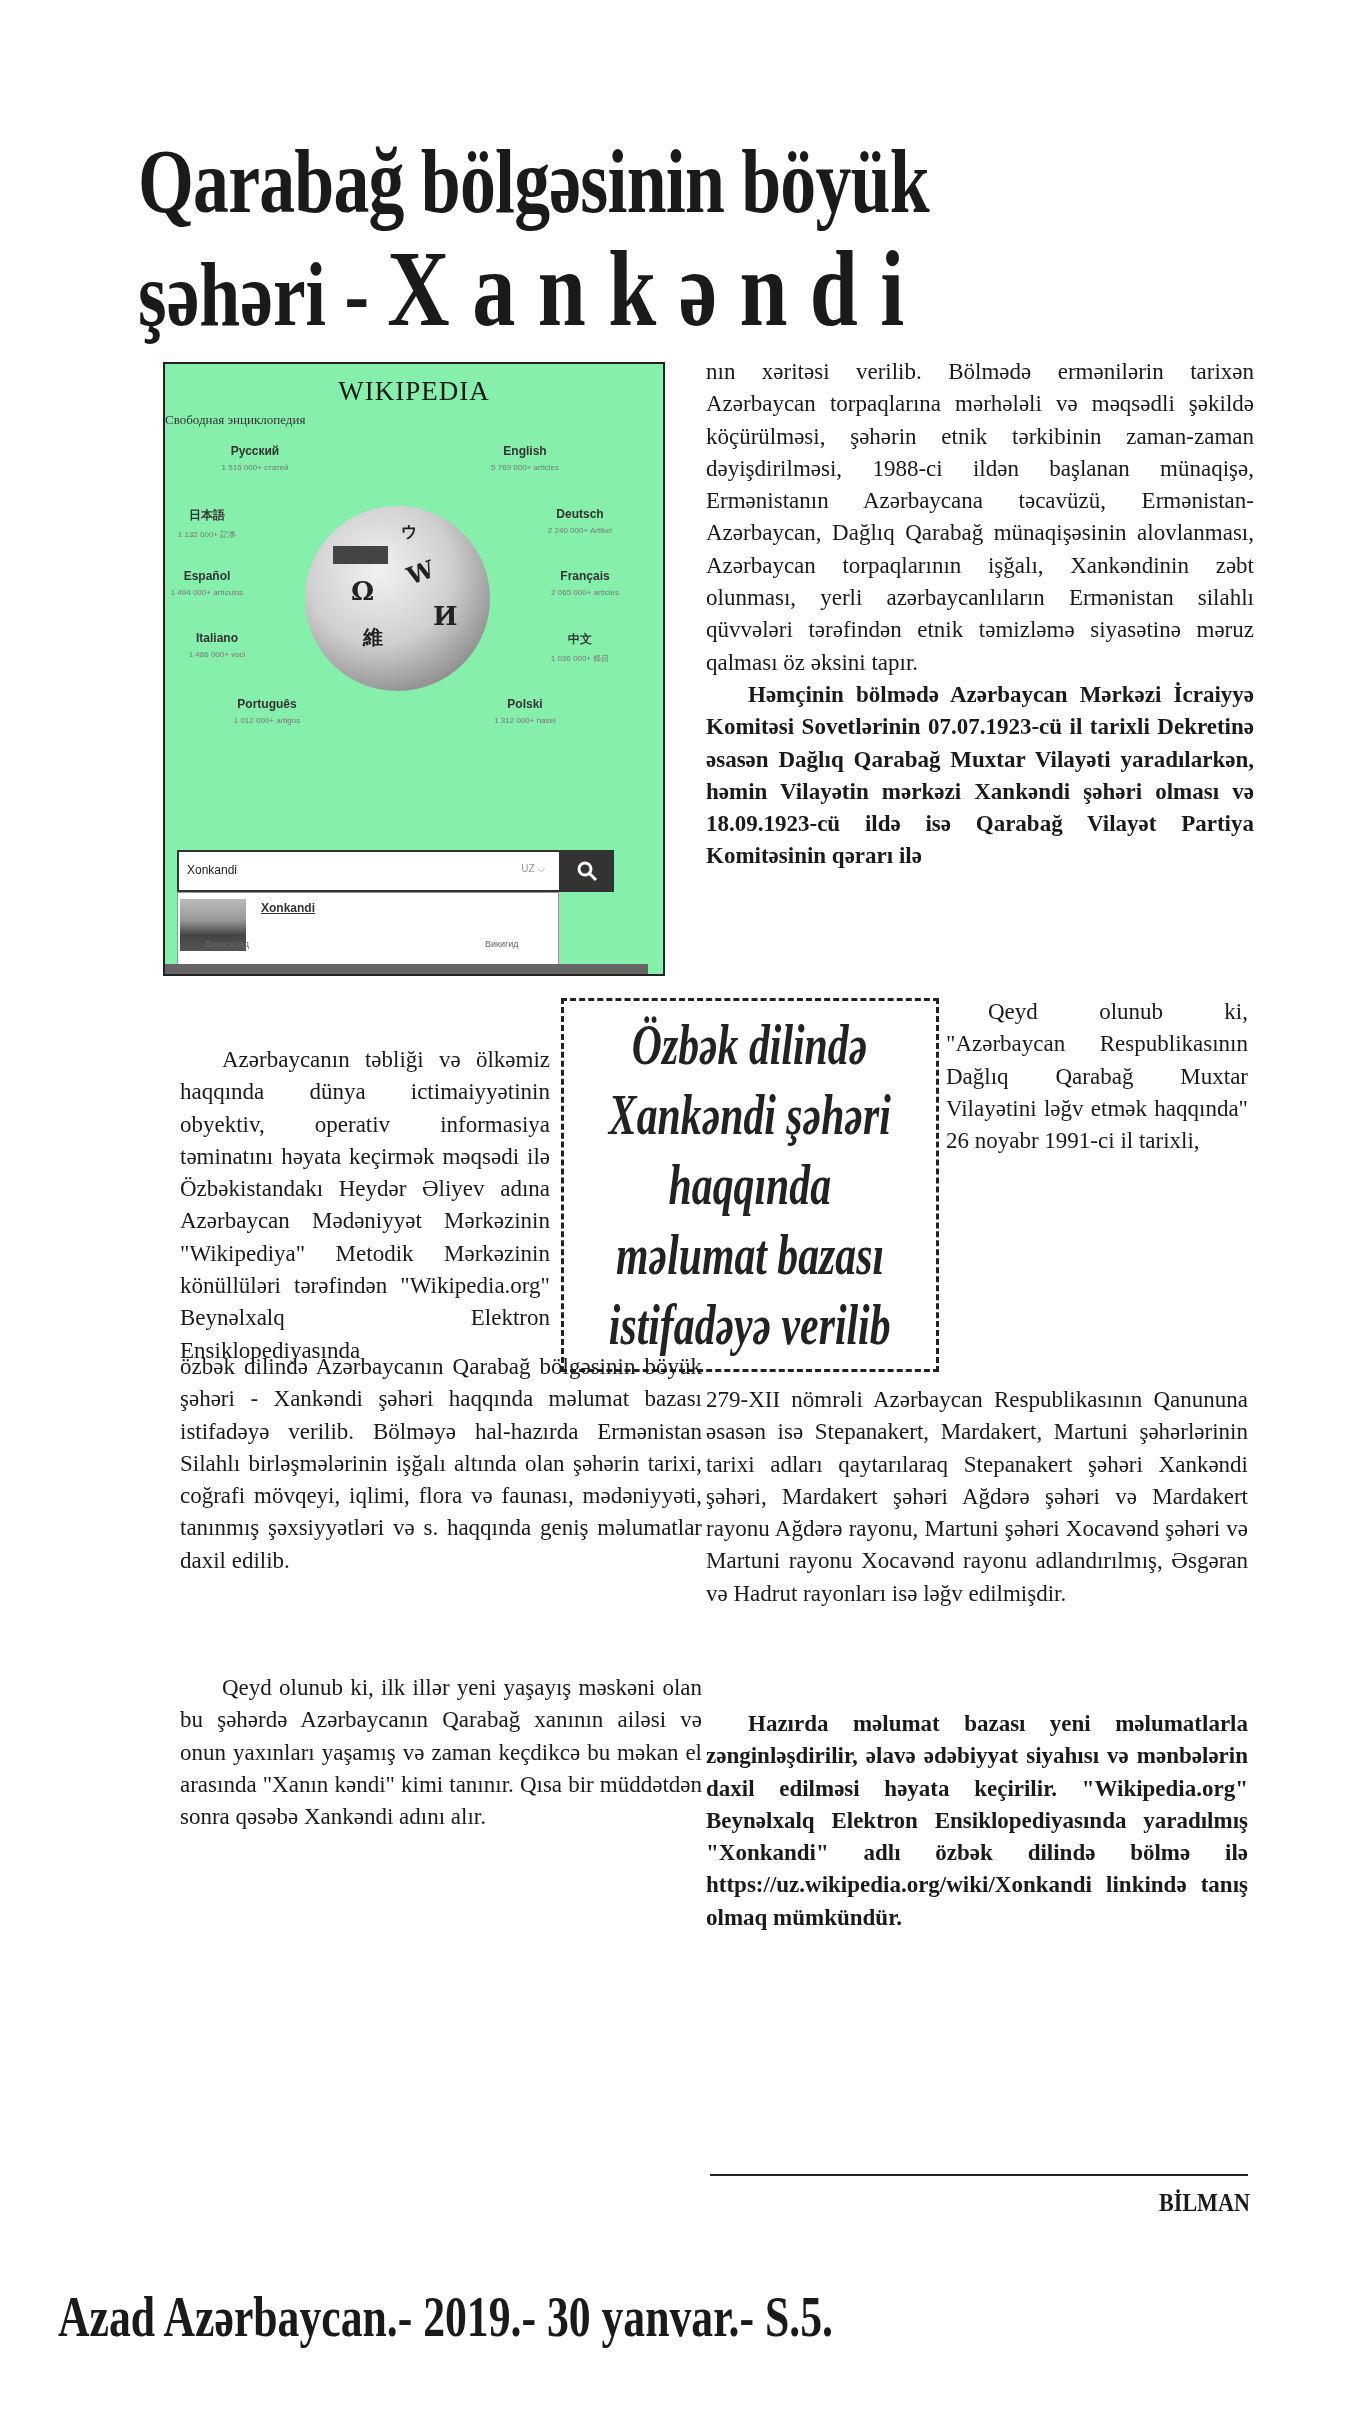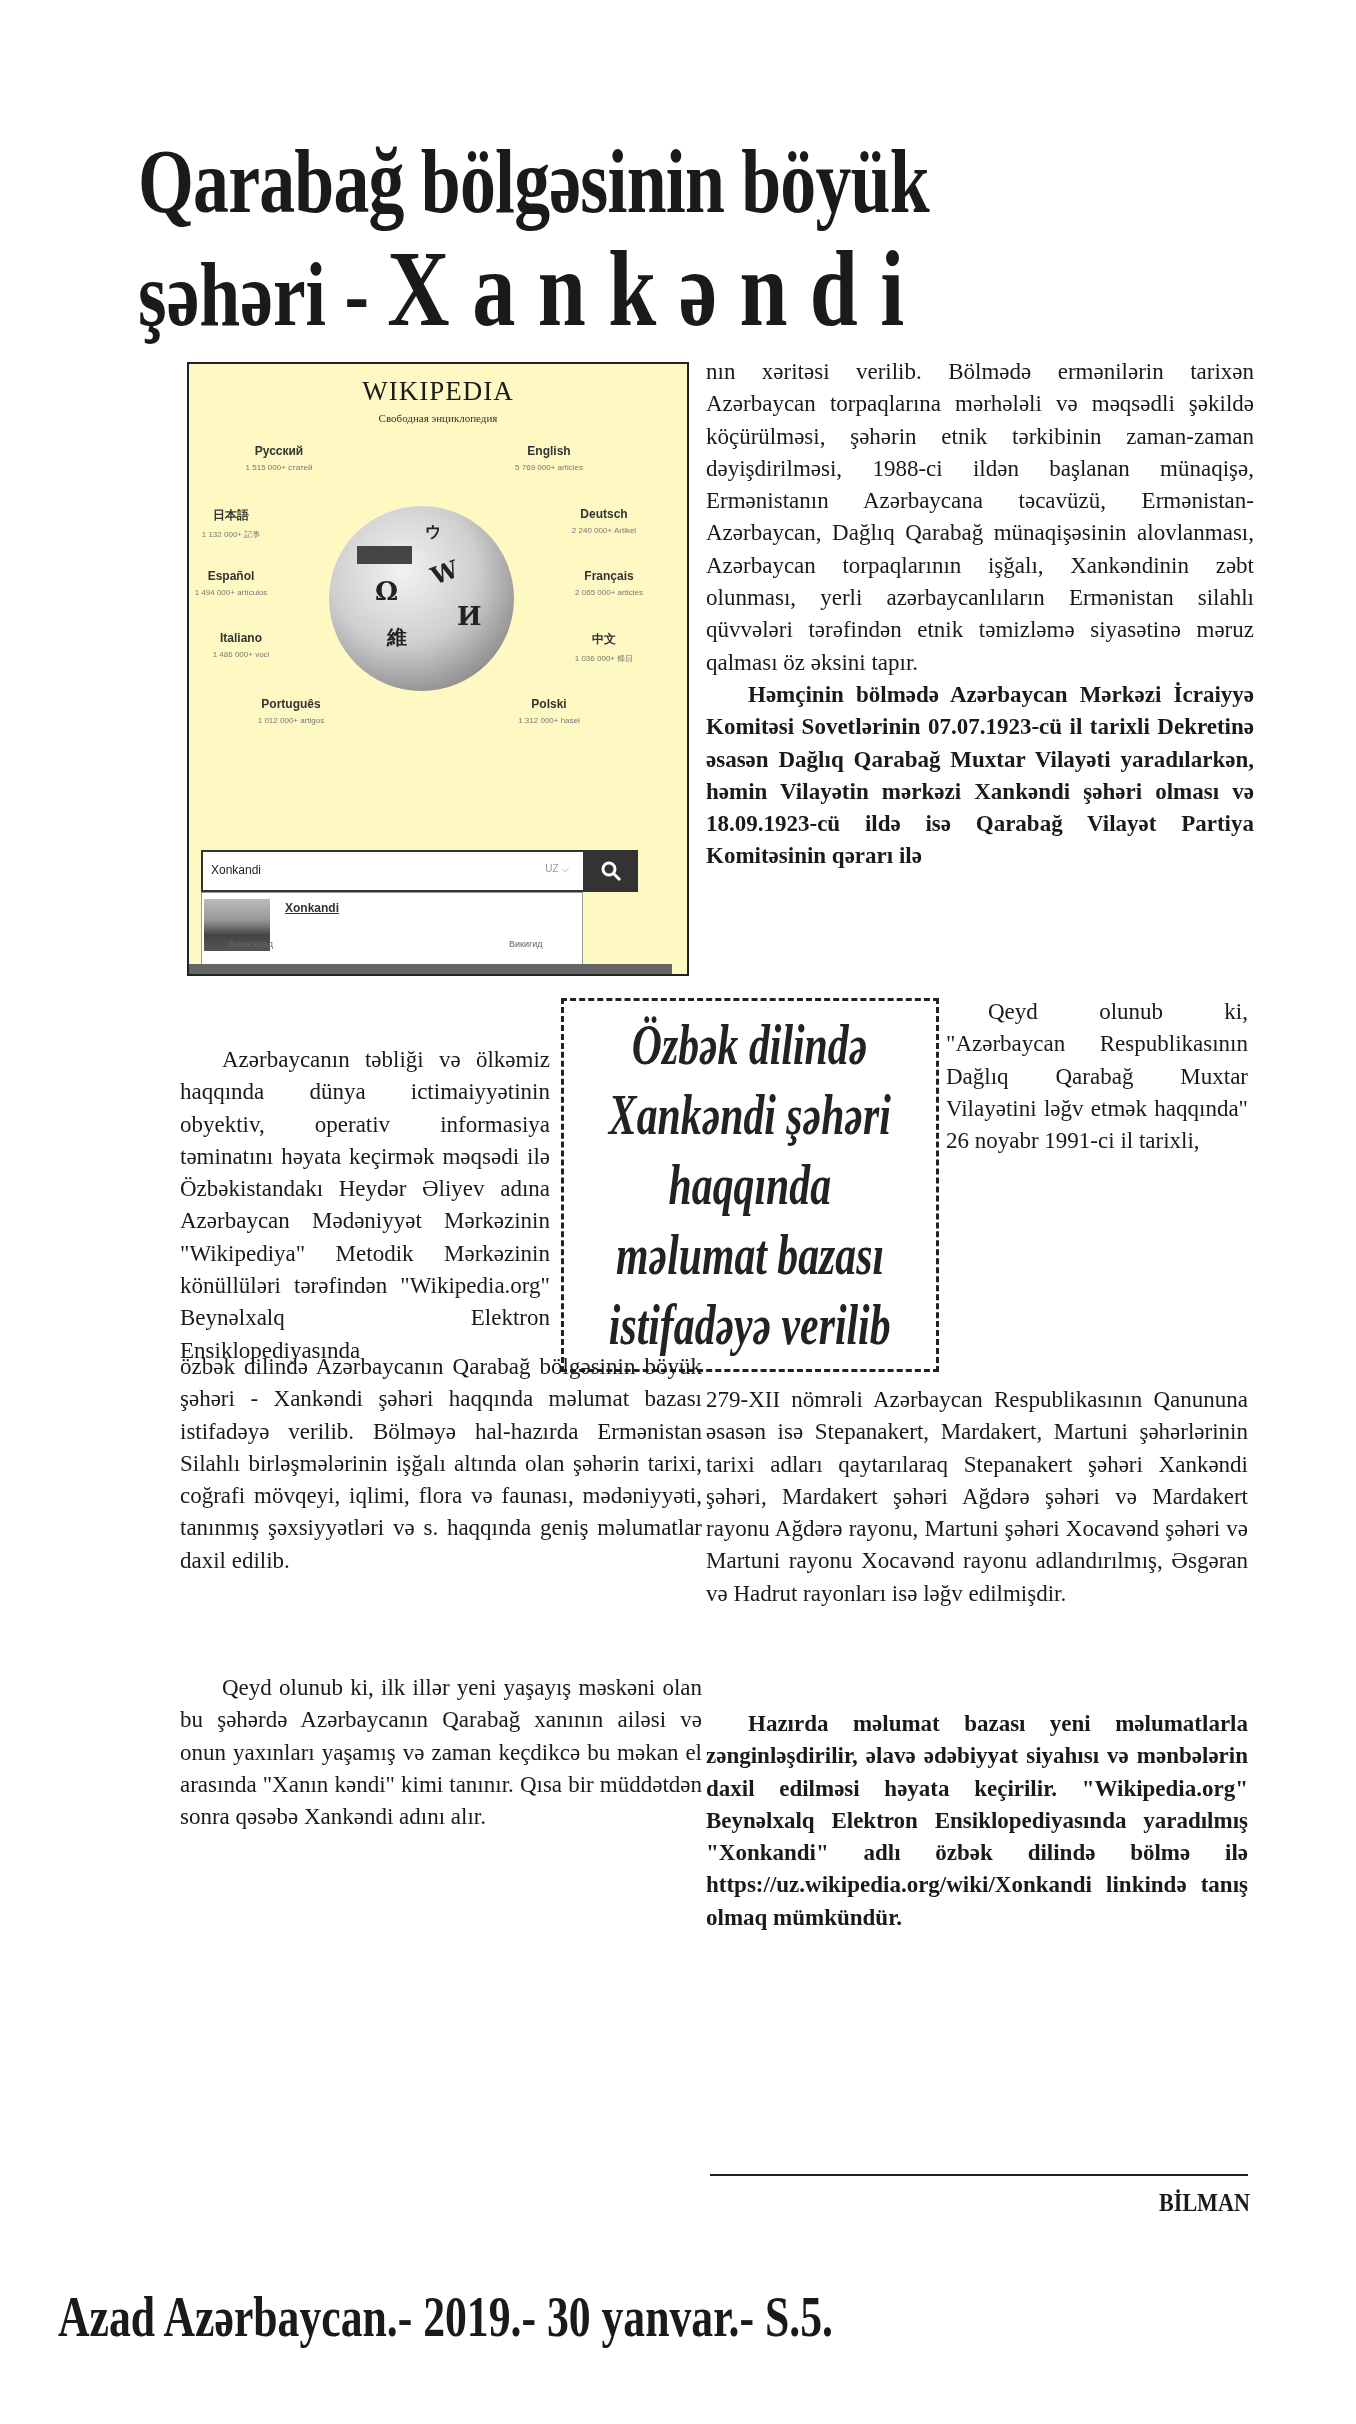--- a/index.html
+++ b/index.html
@@ -4,23 +4,23 @@
 <style>
   html, body { margin:0; padding:0; background:#ffffff; }
   body { width:1356px; height:2424px; position:relative; overflow:hidden; color:#1a1a1a; font-family:"Liberation Serif", "DejaVu Serif", serif; }
 
   .headline { position:absolute; left:138px; top:135px; width:1120px; text-align:left; font-weight:bold; line-height:1; }
   .headline .l1 { display:block; font-size:92px; letter-spacing:-1px; transform:scaleX(0.78); transform-origin:left; white-space:nowrap; height:100px; }
   .headline .l2 { display:block; font-size:92px; white-space:nowrap; height:110px; transform:scaleX(0.8); transform-origin:left; }
   .headline .l2 .big { font-size:108px; letter-spacing:28px; font-weight:900; }
 
   
-  .wiki { position:absolute; left:187px; top:362px; width:498px; height:610px; border:2px solid #222; background:#fef9c3; font-family:"Liberation Sans", sans-serif; overflow:hidden; }
+  .wiki { position:absolute; left:163px; top:362px; width:498px; height:610px; border:2px solid #222; background:#86efac; font-family:"Liberation Sans", sans-serif; overflow:hidden; }
   .wiki-logo { position:absolute; top:12px; width:100%; text-align:center; font-family:"Liberation Serif", serif; font-size:27px; letter-spacing:1px; }
-  .wiki-sub { position:absolute; top:48px; width:100%; text-align:center; font-family:"Liberation Serif", serif; font-size:11px; color:#333; }
+  .wiki-sub { position:absolute; top:48px; width:100%; text-align:left; font-family:"Liberation Serif", serif; font-size:13px; color:#333; }
   .lang { position:absolute; text-align:center; width:120px; }
   .lang .n { font-weight:bold; font-size:12px; color:#333; }
   .lang .c { font-size:8px; color:#777; margin-top:5px; }
   .globe { position:absolute; left:140px; top:142px; width:185px; height:185px; border-radius:50%;
            background:radial-gradient(circle at 40% 35%, #f2f2f2 0%, #cfcfcf 45%, #8a8a8a 80%, #555 100%); }
   .globe span { position:absolute; font-family:"DejaVu Serif", serif; color:#222; font-weight:bold; }
   .globe .piece { position:absolute; left:28px; top:40px; width:55px; height:18px; background:#444; }
   .search { position:absolute; left:12px; top:486px; width:380px; height:38px; border:2px solid #333; background:#fff; }
   .search-val { position:absolute; left:8px; top:11px; font-size:12px; color:#222; }
   .search-lang { position:absolute; right:14px; top:11px; font-size:10px; color:#999; }

